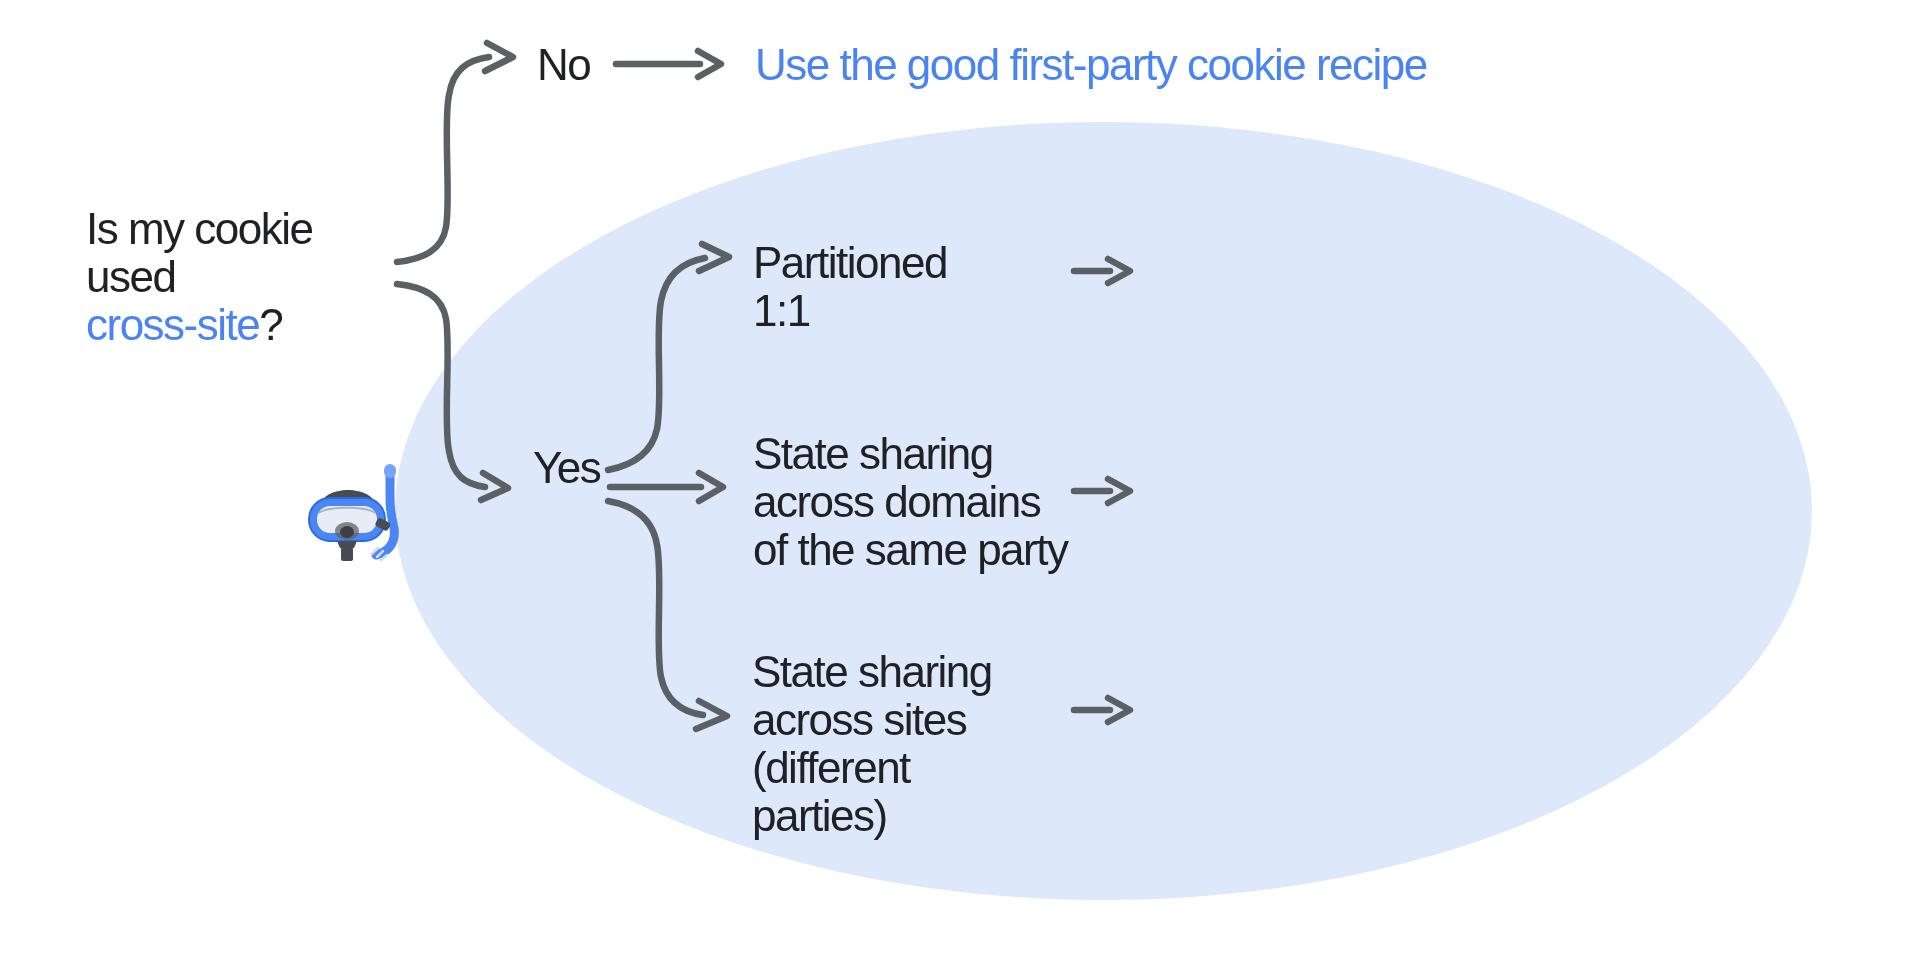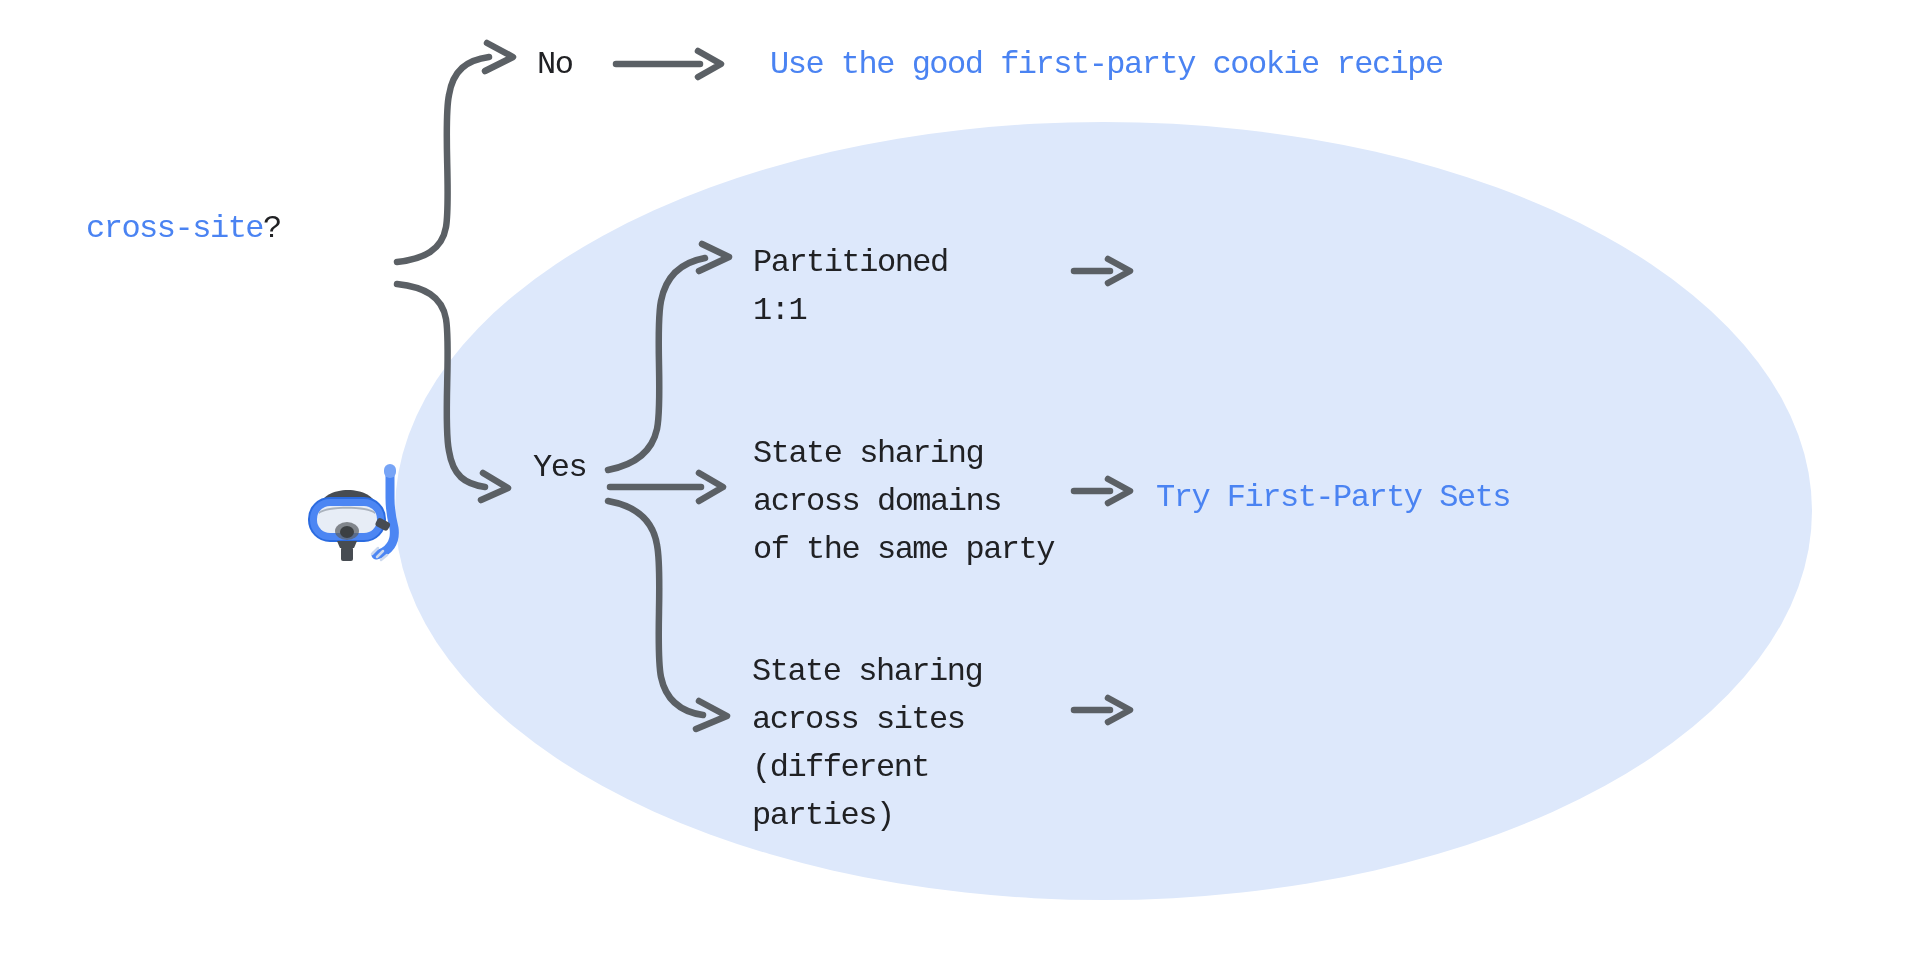--- a/index.html
+++ b/index.html
@@ -12,22 +12,22 @@
   .blob{
     position:absolute;left:395px;top:122px;width:1417px;height:778px;
     background:var(--blob,#dde8fb);border-radius:50%;
   }
   .connectors{position:absolute;left:0;top:0;width:1920px;height:960px;}
   .connectors path{
     fill:none;stroke:var(--arrow,#5b6065);stroke-width:6.5;
     stroke-linecap:round;stroke-linejoin:round;
   }
   .txt{
-    position:absolute;font-size:32px;line-height:48px;letter-spacing:-1.5px;
-    white-space:pre-line;color:#202124;font-family:Liberation Mono, monospace;
+    position:absolute;font-size:44px;line-height:48px;letter-spacing:-1.5px;
+    white-space:pre-line;color:#202124;
   }
   .blue{color:var(--link,#4a83f2);}
   .mask-icon{position:absolute;left:306px;top:462px;width:100px;height:118px;}
 </style>
 </head>
 <body>
 
 <div class="canvas">
 
   <div class="blob"></div>
@@ -55,34 +55,35 @@
     <path d="M1074 271 L1110 271"></path>
     <path d="M1108 259 L1130 271 L1108 283"></path>
 
     <path d="M1074 491 L1110 491"></path>
     <path d="M1108 479 L1130 491 L1108 503"></path>
 
     <path d="M1074 710 L1110 710"></path>
     <path d="M1108 698 L1130 710 L1108 722"></path>
   </svg>
 
-  <div class="txt" style="left:86px;top:205px;"><span class="blue">cross-site</span><span>?</span></div>
+  <div class="txt" style="left:86px;top:205px;"><span>Is my cookie
+used
+</span><span class="blue">cross-site</span><span>?</span></div>
 
   <div class="txt" style="left:537px;top:41px;">No</div>
-  <div class="txt blue" style="left:755px;top:41px;margin-left:15px;">Use the good first-party cookie recipe</div>
+  <div class="txt blue" style="left:755px;top:41px;">Use the good first-party cookie recipe</div>
 
   <div class="txt" style="left:533px;top:444px;">Yes</div>
 
   <div class="txt" style="left:753px;top:239px;">Partitioned
 1:1</div>
 
   <div class="txt" style="left:753px;top:430px;">State sharing
 across domains
 of the same party</div>
-  <div class="txt blue" style="left:1156px;top:474px;">Try First-Party Sets</div>
 
   <div class="txt" style="left:752px;top:648px;">State sharing
 across sites
 (different
 parties)</div>
 
   <svg class="mask-icon" viewBox="0 0 100 118">
 
     <path d="M84 8 L84 36 C84 50 86 58 88 66 C90 80 83 90 70 93" fill="none" stroke="#4c86f3" stroke-width="9" stroke-linecap="round"></path>
     <rect x="78" y="2" width="12" height="14" rx="6" fill="#77a4f6"></rect>

